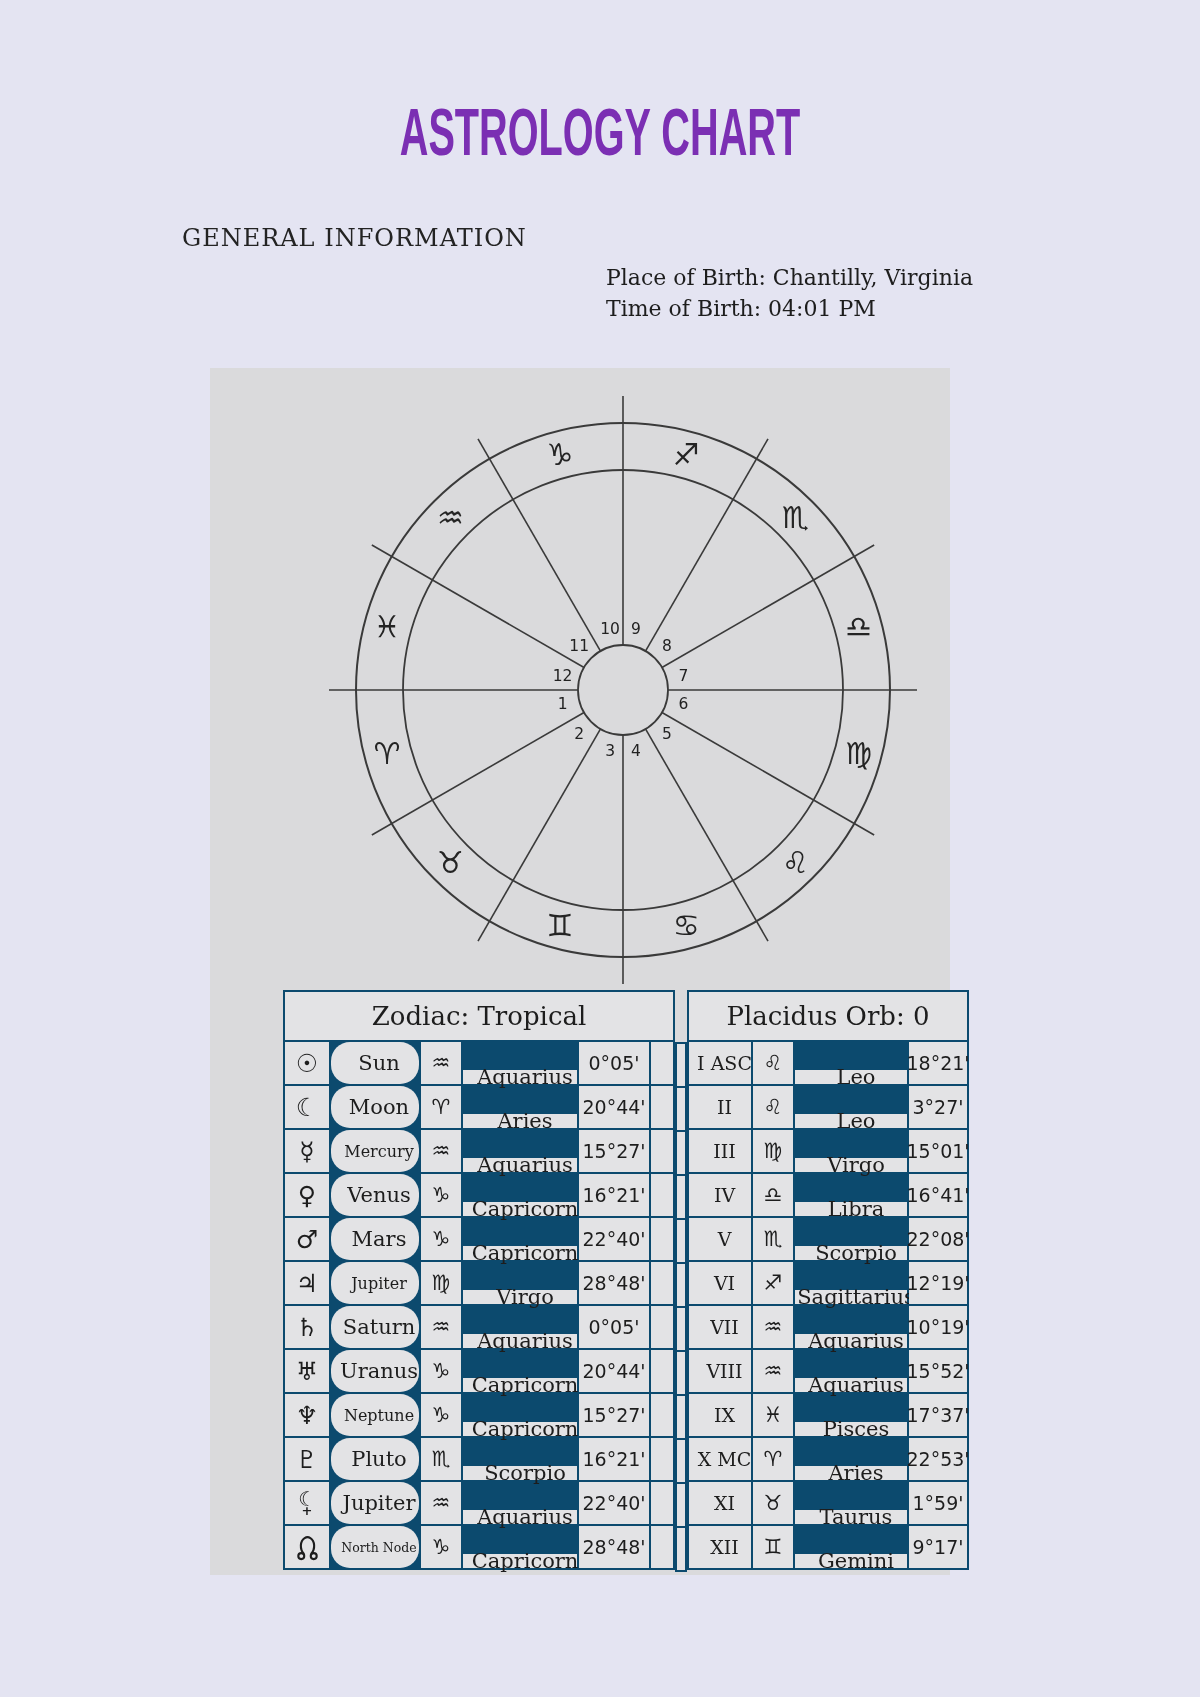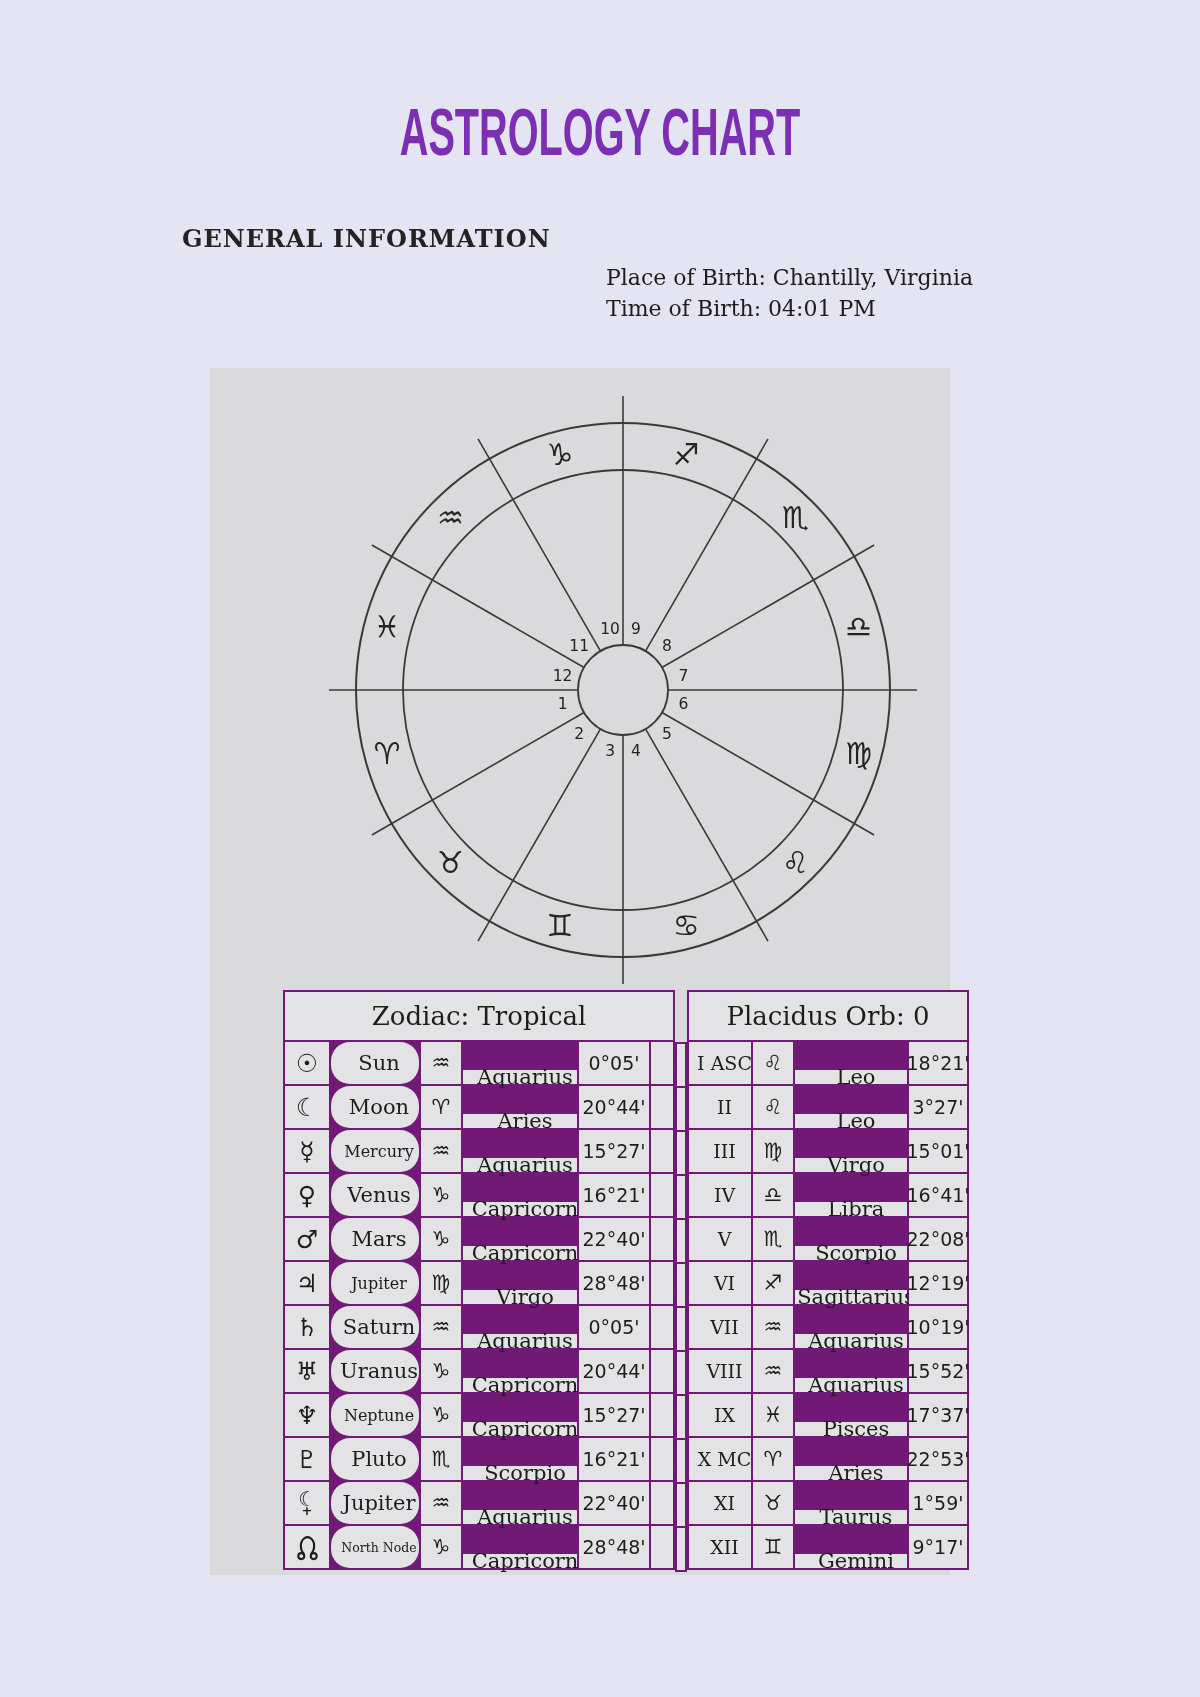--- a/index.html
+++ b/index.html
@@ -9,32 +9,32 @@
   .page{position:absolute;inset:0;padding-left:13px;}
 
   
   .title-wrap{position:absolute;top:96px;left:0;width:1200px;text-align:center;}
   .title-wrap span{display:inline-block;font-family:"Liberation Sans",sans-serif;
        font-weight:bold;font-size:64px;line-height:72px;color:#7b2fb3;
        transform:scale(0.62,1.04);transform-origin:center;white-space:nowrap;}
 
   
   .gen-heading{position:absolute;left:182px;top:224px;font-size:24px;
-       letter-spacing:1px;color:#232323;font-weight:bold;margin:0;}
+       letter-spacing:1px;color:#232323;font-weight:normal;margin:0;}
   .info-col{position:absolute;top:262px;font-size:22px;line-height:31px;white-space:nowrap;}
   .info-left{left:128px;}
   .info-right{left:606px;}
 
   
   .panel{position:absolute;left:210px;top:368px;width:740px;height:1207px;background:#dadadc;}
 
   #wheel{position:absolute;left:0;top:0;}
 
   
-  .tbl{position:absolute;display:grid;gap:2px;padding:2px;background:#701a75;}
+  .tbl{position:absolute;display:grid;gap:2px;padding:2px;background:#0c4a6e;}
   .tbl .cell{background:#e3e3e5;display:flex;align-items:center;justify-content:center;
        overflow:visible;white-space:nowrap;}
   .tbl .head{grid-column:1/-1;font-size:26px;}
   #planets{left:73px;top:622px;grid-template-columns:44px 88px 40px 114px 70px 22px;
        grid-template-rows:48px repeat(12,42px);}
   #housesT{left:477px;top:622px;grid-template-columns:62px 40px 112px 58px;
        grid-template-rows:48px repeat(12,42px);}
   #strip{left:465px;top:674px;grid-template-columns:8px;grid-template-rows:repeat(12,42px);}
 
   .glyph{font-family:"DejaVu Sans",sans-serif;font-size:25px;}

